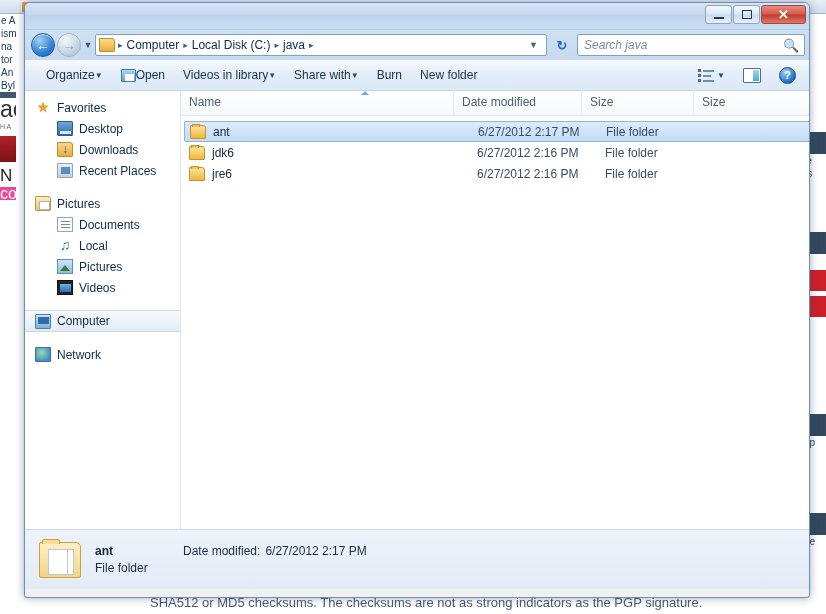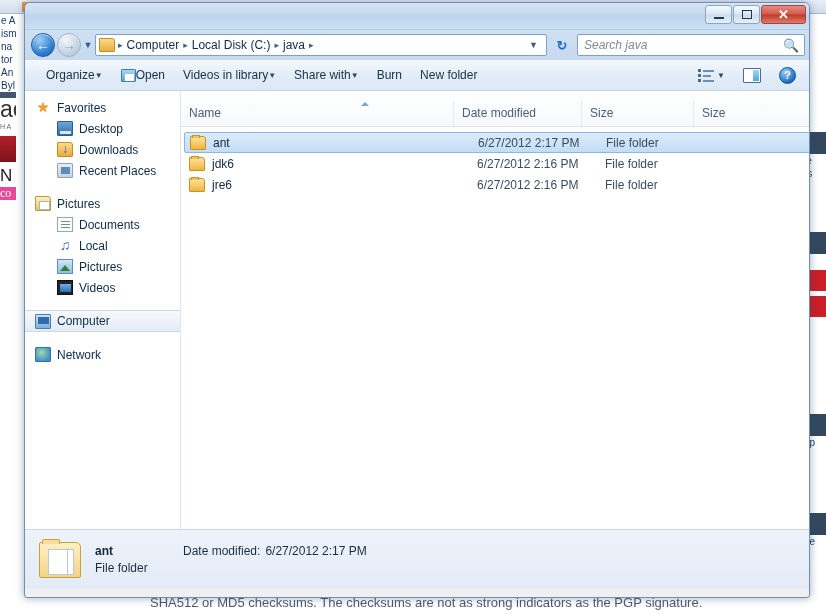--- a/index.html
+++ b/index.html
@@ -43,21 +43,21 @@
     font-size: 10px;
     color: #1b3a6b;
     line-height: 13px;
   }
   .bg-left-col .seg { padding-left: 1px; white-space: nowrap; }
   .bg-left-col .seg.hdr { background: #44566e; color:#ffffff; }
   .bg-left-col .big { font-size: 23px; font-weight: normal; color:#333; line-height: 22px; }
   .bg-left-col .tiny { font-size: 7px; color:#666; }
   .bg-left-col .redbar { height: 26px; background: linear-gradient(#b0202a,#7e1218); margin: 3px 0; }
   .bg-left-col .whiteN { font-size: 17px; color:#222; line-height: 22px; }
-  .bg-left-col .bluebox { background:#ec4899; color:#fff; font-size: 12px; font-family: Liberation Serif, serif; }
+  .bg-left-col .bluebox { background:#ec4899; color:#fff; font-size: 16px; }
 
   .bg-right-col {
     position: absolute; right: 0; top: 14px; width: 22px; bottom: 0;
     background: #ffffff; overflow: hidden;
     font-size: 10px; color: #1b3a6b; line-height: 13px;
   }
   .bg-right-col .dark { background:#33485e; height: 22px; }
   .bg-right-col .red { background:#cc1f28; height: 20px; }
   .bg-right-col .redline { border-top: 1px solid #cc1f28; height: 6px; }
 
@@ -255,21 +255,21 @@
   .ic-video { background:#232323; border:1px solid #111; }
   .ic-video:after { content:''; position:absolute; left:2px; top:3px; width:11px; height:8px; background: linear-gradient(#6bb0e0,#2a6fb5); }
   .ic-computer { background: linear-gradient(#cfe2f2,#7fb0d8); border:1px solid #4f7fa8; border-radius:1px; }
   .ic-computer:after { content:''; position:absolute; left:2px; top:2px; width:11px; height:7px; background:#2f6da8; }
   .ic-network { background: radial-gradient(circle at 40% 35%, #9fd9a0, #3f8fd0 75%); border:1px solid #3a6f9c; border-radius:1px; }
 
   
   .listpane { flex: 1 1 auto; background:#ffffff; position: relative; }
   .colhead {
     display: flex; align-items: flex-end;
-    height: 36px;
+    height: 25px;
     background: linear-gradient(#ffffff,#f6f9fc);
     border-bottom: 1px solid #dfe6ee;
     font-size: 12px; color: #4a5f78;
     position: relative;
   }
   .colhead .ch { padding: 0 0 5px 8px; position: relative; height: 25px; line-height: 25px; }
   .colhead .ch + .ch { border-left: 1px solid #e4eaf1; }
   .ch-name { width: 272px; }
   .ch-date { width: 128px; }
   .ch-type { width: 112px; }

